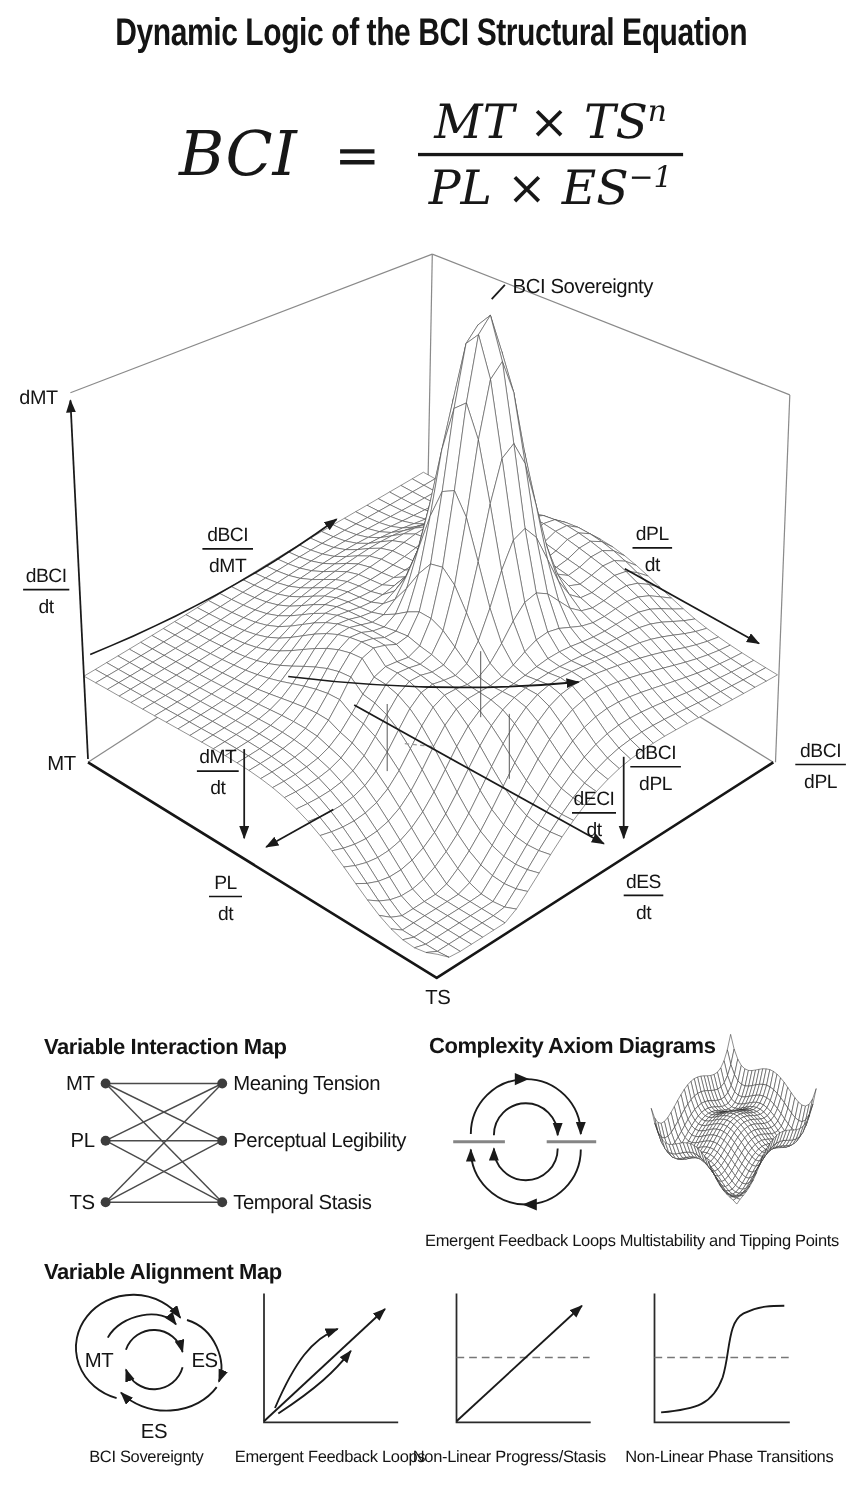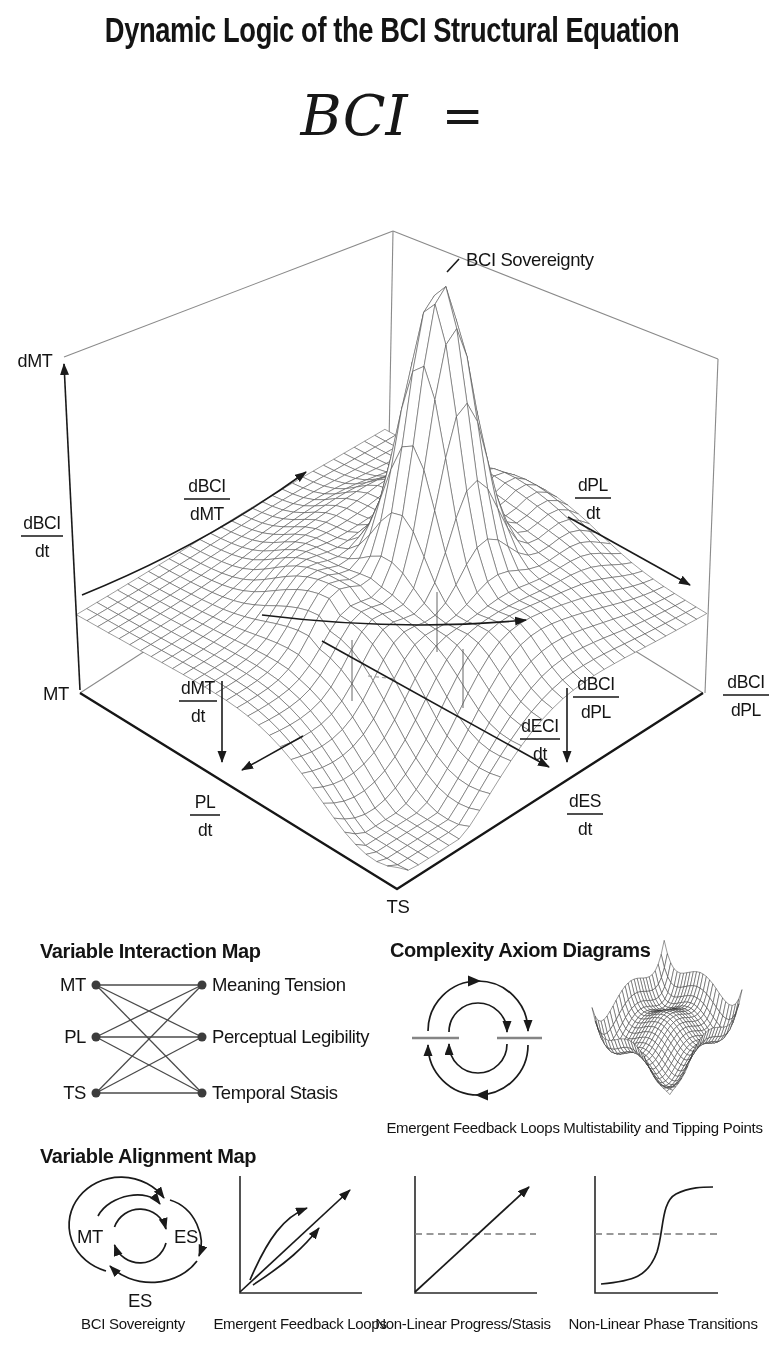--- a/index.html
+++ b/index.html
@@ -38,20 +38,24 @@
   .curve{stroke:#1a1a1a;stroke-width:1.7;fill:none;}
 </style>
 </head>
 <body>
 
 <div class="page-title">Dynamic Logic of the BCI Structural Equation</div>
 
 <div class="equation">
   <span class="lhs">BCI</span>
   <span class="eqsign">=</span>
+  <span class="frac">
+    <span class="num"><span>MT × TS</span><sup>n</sup></span>
+    <span class="den"><span>PL × ES</span><sup>−1</sup></span>
+  </span>
 </div>
 
 <svg width="784" height="1358" viewBox="0 0 784 1358">
   <defs>
     <marker id="ah" markerUnits="userSpaceOnUse" markerWidth="14" markerHeight="11" refX="11" refY="4.5" orient="auto">
       <path d="M0,0 L12,4.5 L0,9 Z" fill="#1a1a1a"></path>
     </marker>
   </defs>
 
   <g>

